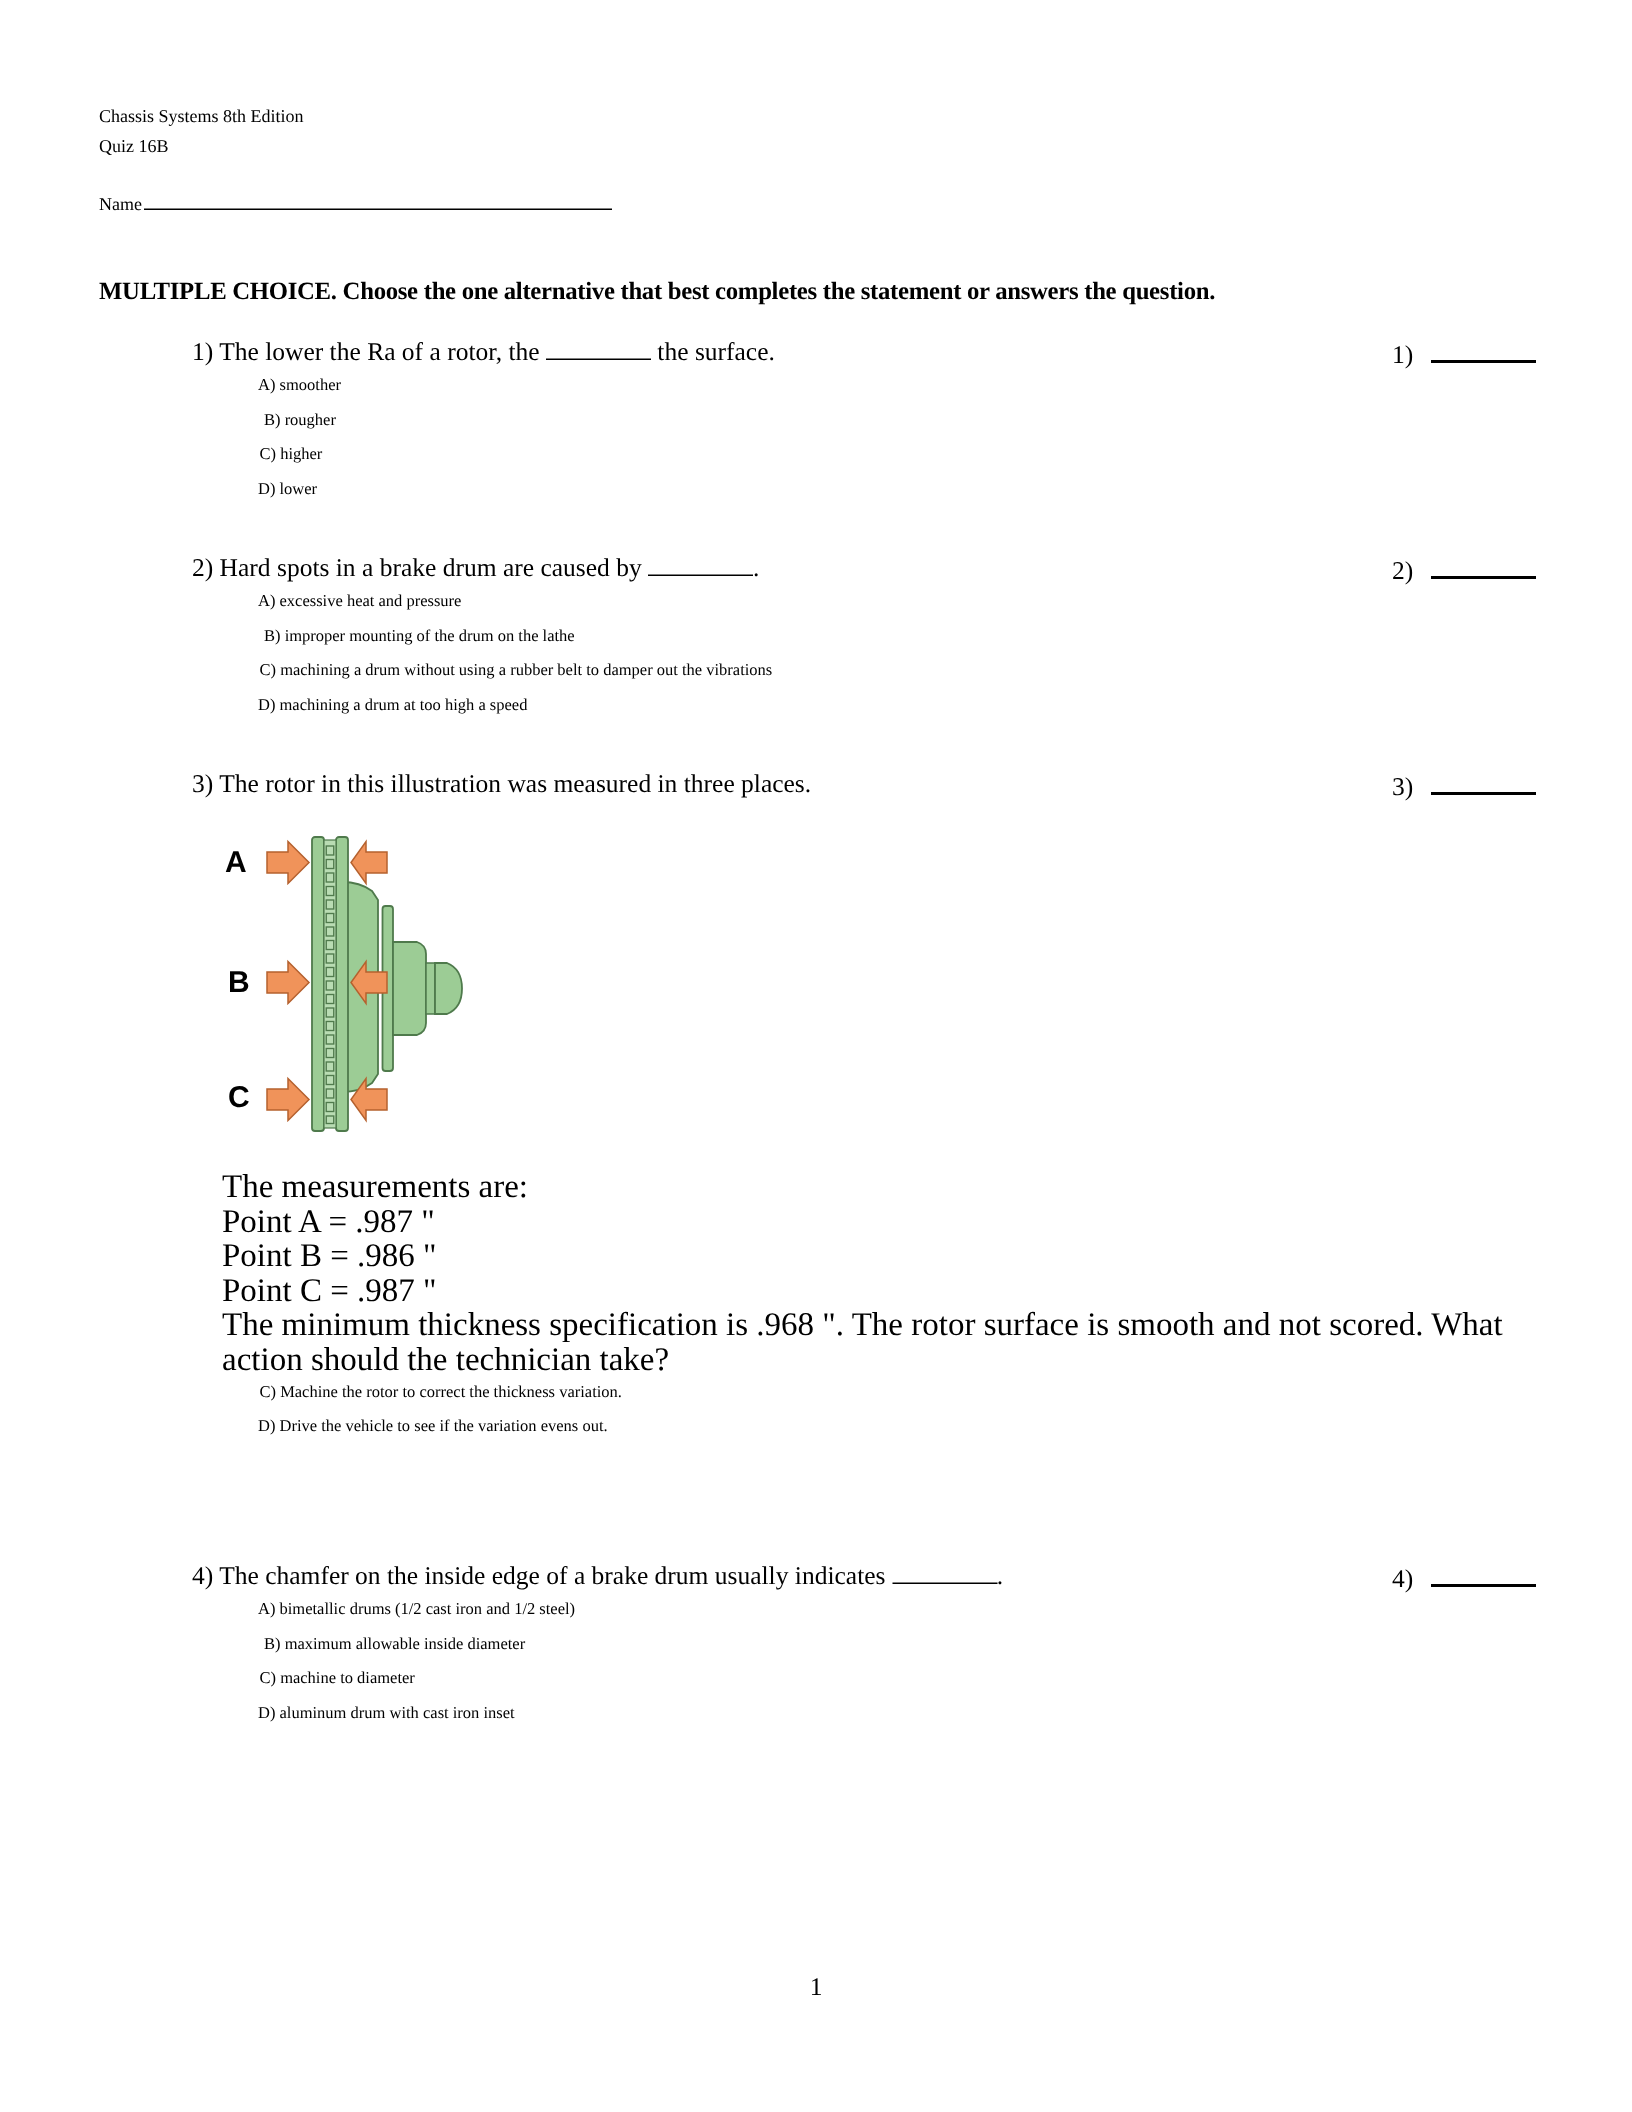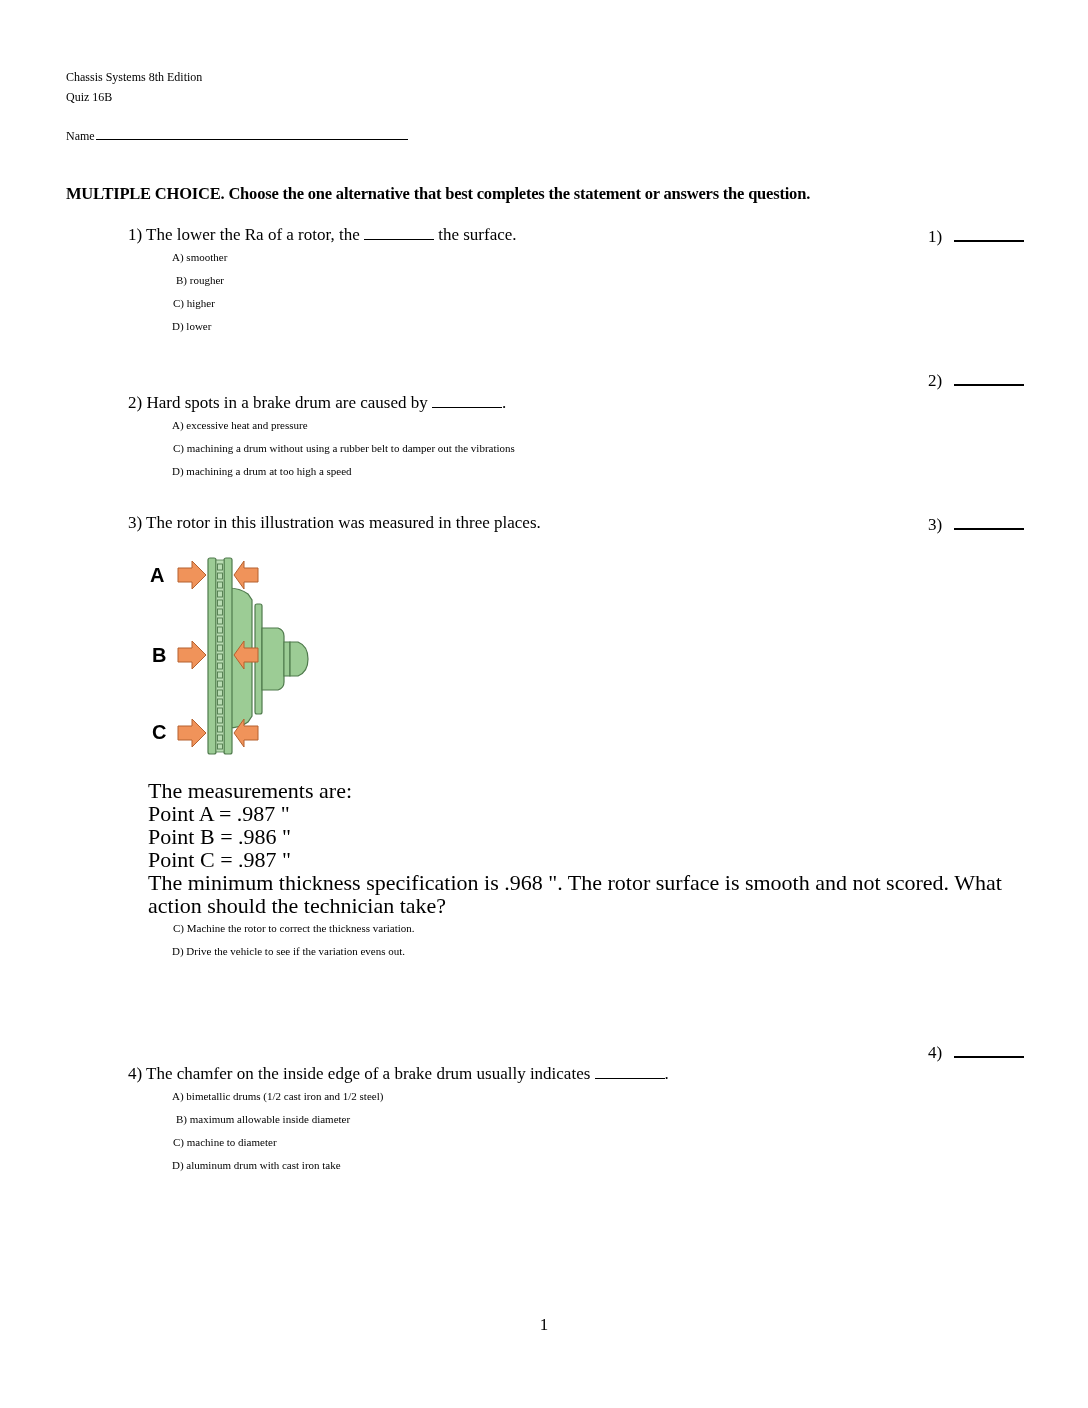--- a/index.html
+++ b/index.html
@@ -58,25 +58,26 @@
   </div>
   <div class="opt a">A) smoother</div>
   <div class="opt b">B) rougher</div>
   <div class="opt c">C) higher</div>
   <div class="opt d">D) lower</div>
 </div>
 <div class="abs ans" style="top:225px;">
   <span>1)</span><span class="ans-line"></span>
 </div>
 
-<div class="abs q" style="top:367px;margin-top:24px;">
+<div class="abs q" style="top:367px;">
   <div>
     <span>2) Hard spots in a brake drum are caused by </span><span class="blank-in"></span><span>.</span>
   </div>
   <div class="opt a">A) excessive heat and pressure</div>
+  <div class="opt b">B) improper mounting of the drum on the lathe</div>
   <div class="opt c">C) machining a drum without using a rubber belt to damper out the vibrations</div>
   <div class="opt d">D) machining a drum at too high a speed</div>
 </div>
 <div class="abs ans" style="top:369px;">
   <span>2)</span><span class="ans-line"></span>
 </div>
 
 <div class="abs q" style="top:511px;">3) The rotor in this illustration was measured in three places.</div>
 <div class="abs ans" style="top:513px;">
   <span>3)</span><span class="ans-line"></span>
@@ -142,26 +143,26 @@
   <div>Point B = .986 "</div>
   <div>Point C = .987 "</div>
   <div>The minimum thickness specification is .968 ". The rotor surface is smooth and not scored. What</div>
   <div>action should the technician take?</div>
 </div>
 <div class="abs q" style="top:917px;">
   <div class="opt c">C) Machine the rotor to correct the thickness variation.</div>
   <div class="opt d">D) Drive the vehicle to see if the variation evens out.</div>
 </div>
 
-<div class="abs q" style="top:1039px;margin-top:23px;">
+<div class="abs q" style="top:1039px;">
   <div>
     <span>4) The chamfer on the inside edge of a brake drum usually indicates </span><span class="blank-in"></span><span>.</span>
   </div>
   <div class="opt a">A) bimetallic drums (1/2 cast iron and 1/2 steel)</div>
   <div class="opt b">B) maximum allowable inside diameter</div>
   <div class="opt c">C) machine to diameter</div>
-  <div class="opt d">D) aluminum drum with cast iron take</div>
+  <div class="opt d">D) aluminum drum with cast iron inset</div>
 </div>
 <div class="abs ans" style="top:1041px;">
   <span>4)</span><span class="ans-line"></span>
 </div>
 
 <div class="abs pagenum">1</div>
 
 </body></html>

